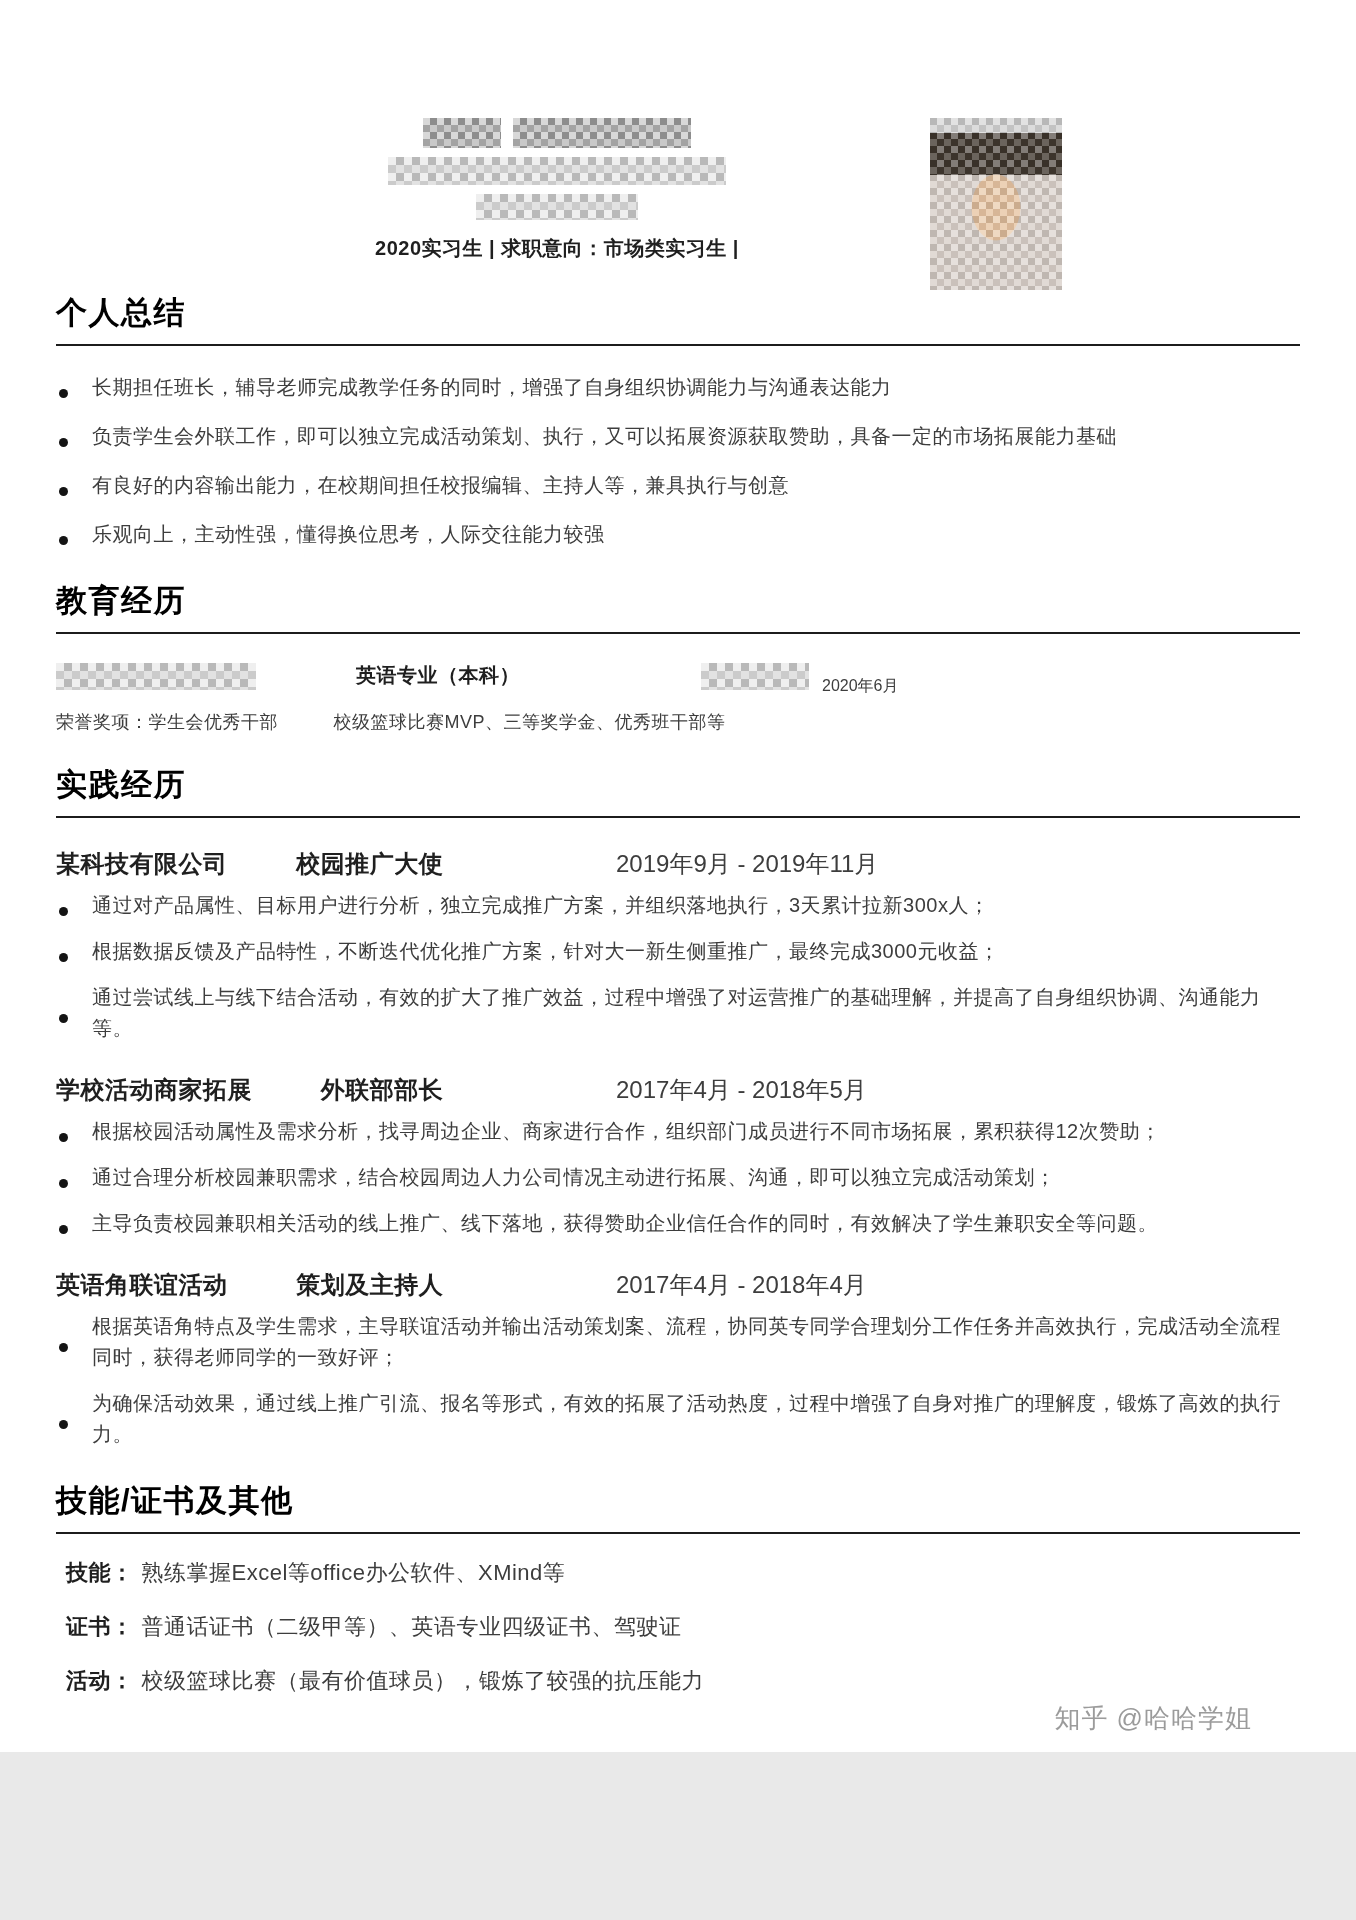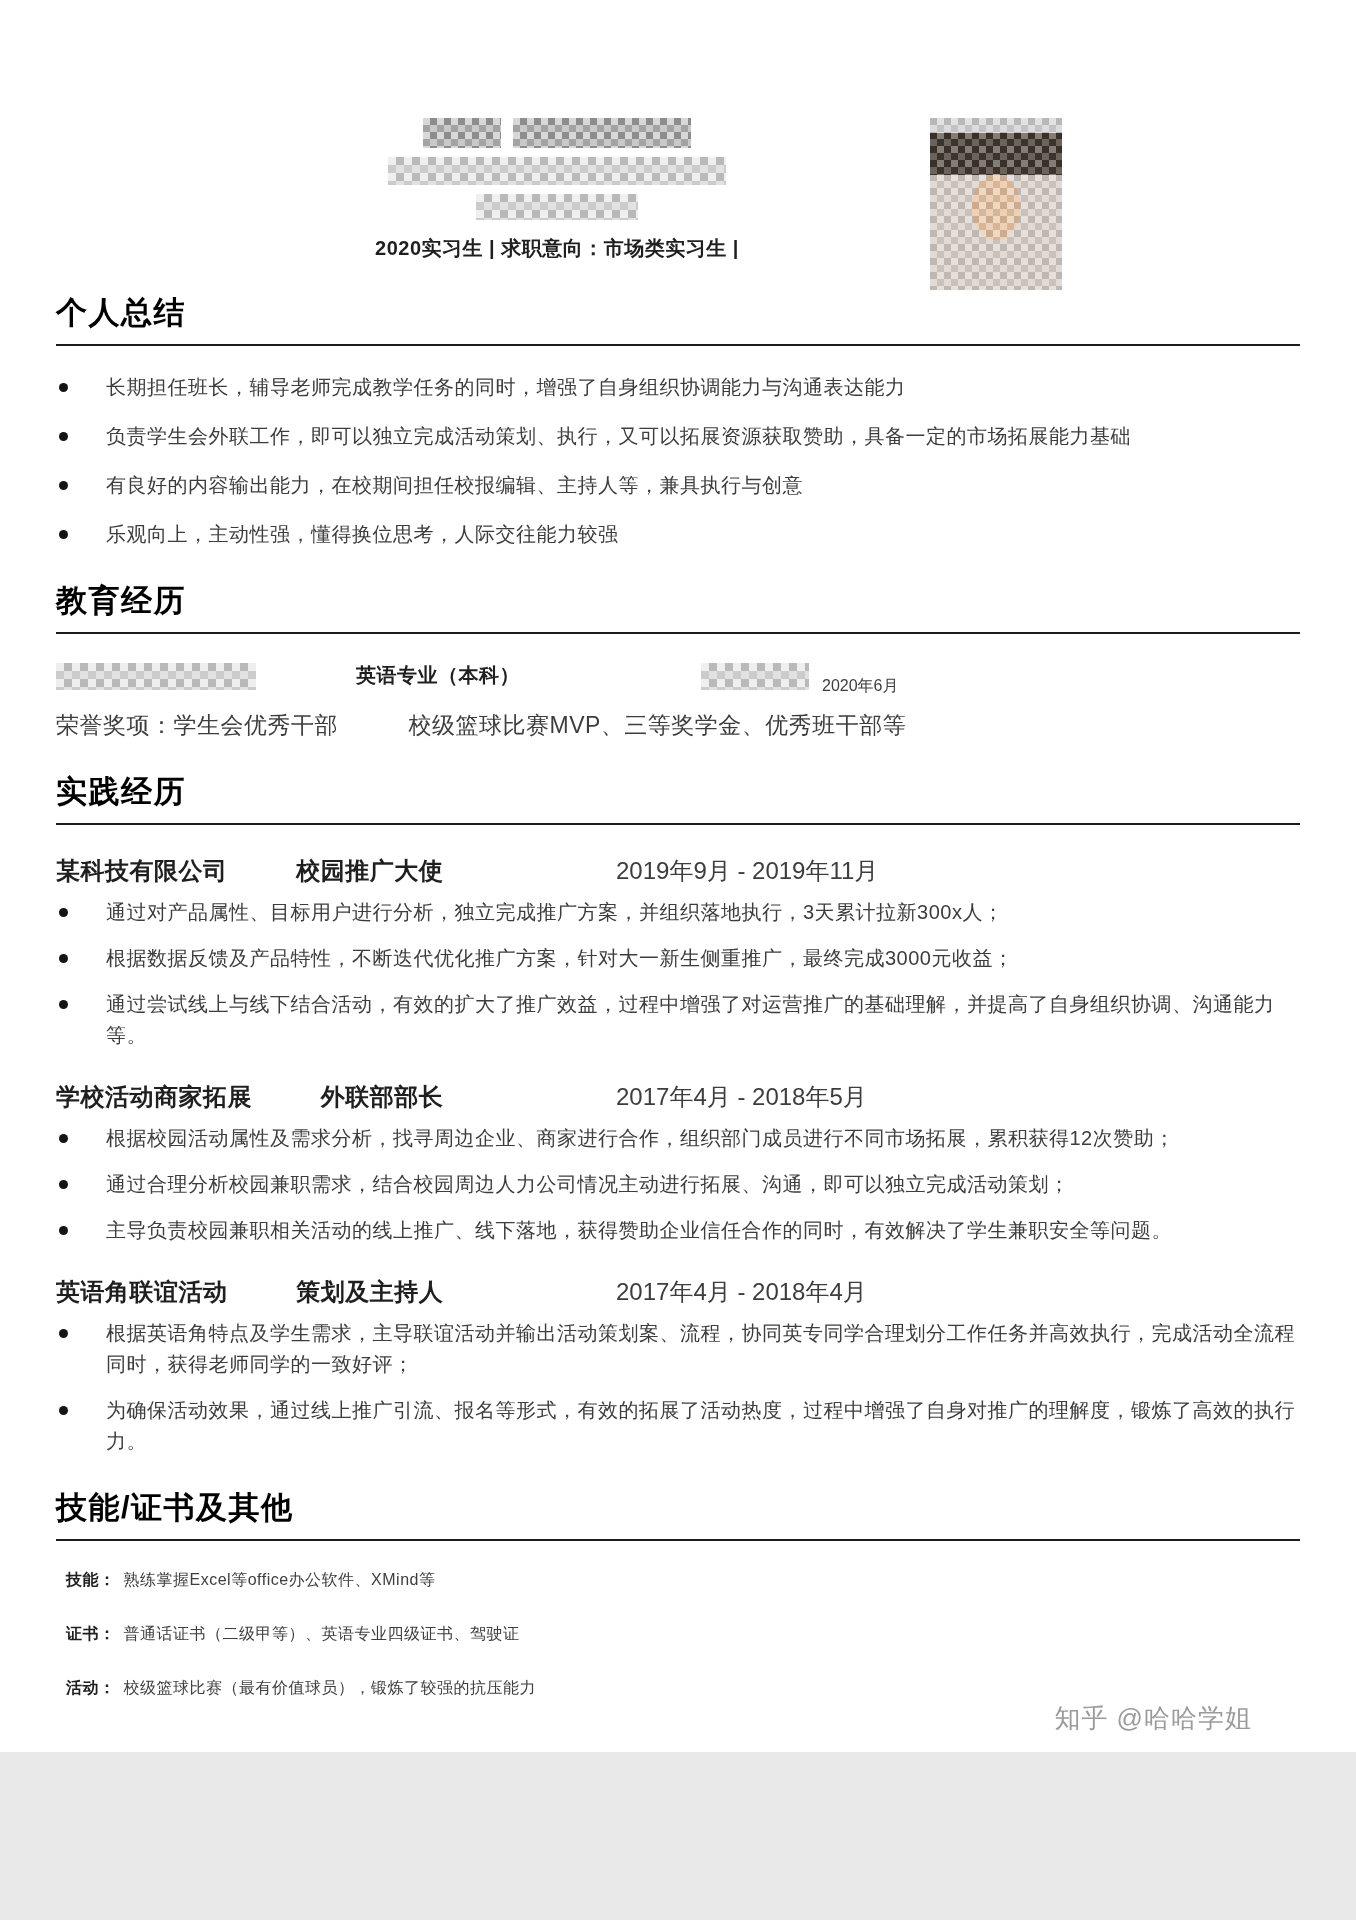--- a/index.html
+++ b/index.html
@@ -20,40 +20,40 @@
      background:
        conic-gradient(rgba(255,255,255,.35) 0 25%,rgba(0,0,0,.07) 25% 50%,rgba(255,255,255,.22) 50% 75%,rgba(0,0,0,.12) 75%) 0 0/14px 14px,
        radial-gradient(ellipse 40px 54px at 50% 52%, #e7c4a2 0 60%, rgba(231,196,162,0) 62%),
        linear-gradient(180deg,#d2d2d2 0 9%,#41382f 9% 33%,#d9d0c9 33% 100%);}
   
   .content{padding:0 56px;}
   h2{font-size:31px;font-weight:bold;color:#000;margin:0 0 10px 0;letter-spacing:1.5px;}
   .rule{height:2px;background:#1c1c1c;}
   .section{margin-top:30px;}
   ul.bullets{list-style:none;margin:26px 0 0 0;padding:0;}
-  ul.bullets li{display:flex;align-items:flex-start;margin-bottom:18px;gap:14px;}
+  ul.bullets li{display:flex;align-items:center;margin-bottom:18px;}
   .dot{flex:none;width:9px;height:9px;border-radius:50%;background:#141414;margin:11px 24px 0 3px;}
   .btext{font-size:20px;line-height:31px;color:#3d3d3d;letter-spacing:.5px;}
   
   .edu-row{position:relative;height:34px;margin-top:26px;}
   .redact-school{position:absolute;left:0;top:3px;width:200px;height:27px;}
   .edu-major{position:absolute;left:300px;top:2px;font-weight:bold;font-size:20px;color:#1f1f1f;letter-spacing:.5px;}
   .redact-edu-date{position:absolute;left:645px;top:3px;width:108px;height:27px;}
   .edu-date{position:absolute;left:766px;top:16px;font-size:16px;color:#3d3d3d;}
-  .honors{margin-top:16px;font-size:23px;color:#3d3d3d;letter-spacing:.5px;white-space:pre-wrap;}
+  .honors{margin-top:16px;font-size:18px;color:#3d3d3d;letter-spacing:.5px;white-space:pre-wrap;}
   
   .entry{margin-top:30px;}
   .entry-head{position:relative;font-size:24px;height:28px;}
   .org,.role{font-weight:bold;color:#1f1f1f;letter-spacing:.5px;}
   .role{margin-left:62px;}
   .edate{position:absolute;left:560px;top:0;color:#3d3d3d;font-weight:normal;text-align:center;}
   .entry ul.bullets{margin-top:14px;}
   .entry ul.bullets li{margin-bottom:15px;}
   
-  .skill-row{display:flex;margin-top:24px;padding-left:10px;font-size:16px;line-height:30px;}
+  .skill-row{display:flex;margin-top:24px;padding-left:10px;font-size:22px;line-height:30px;}
   .skill-label{font-weight:bold;color:#1f1f1f;flex:none;letter-spacing:.5px;}
   .skill-text{color:#3d3d3d;margin-left:8px;letter-spacing:.5px;}
   
   .watermark{position:absolute;right:104px;bottom:16px;font-size:26px;color:#9b9b9b;letter-spacing:1px;}
 </style>
 </head>
 <body>
 
 <div class="page">
 

